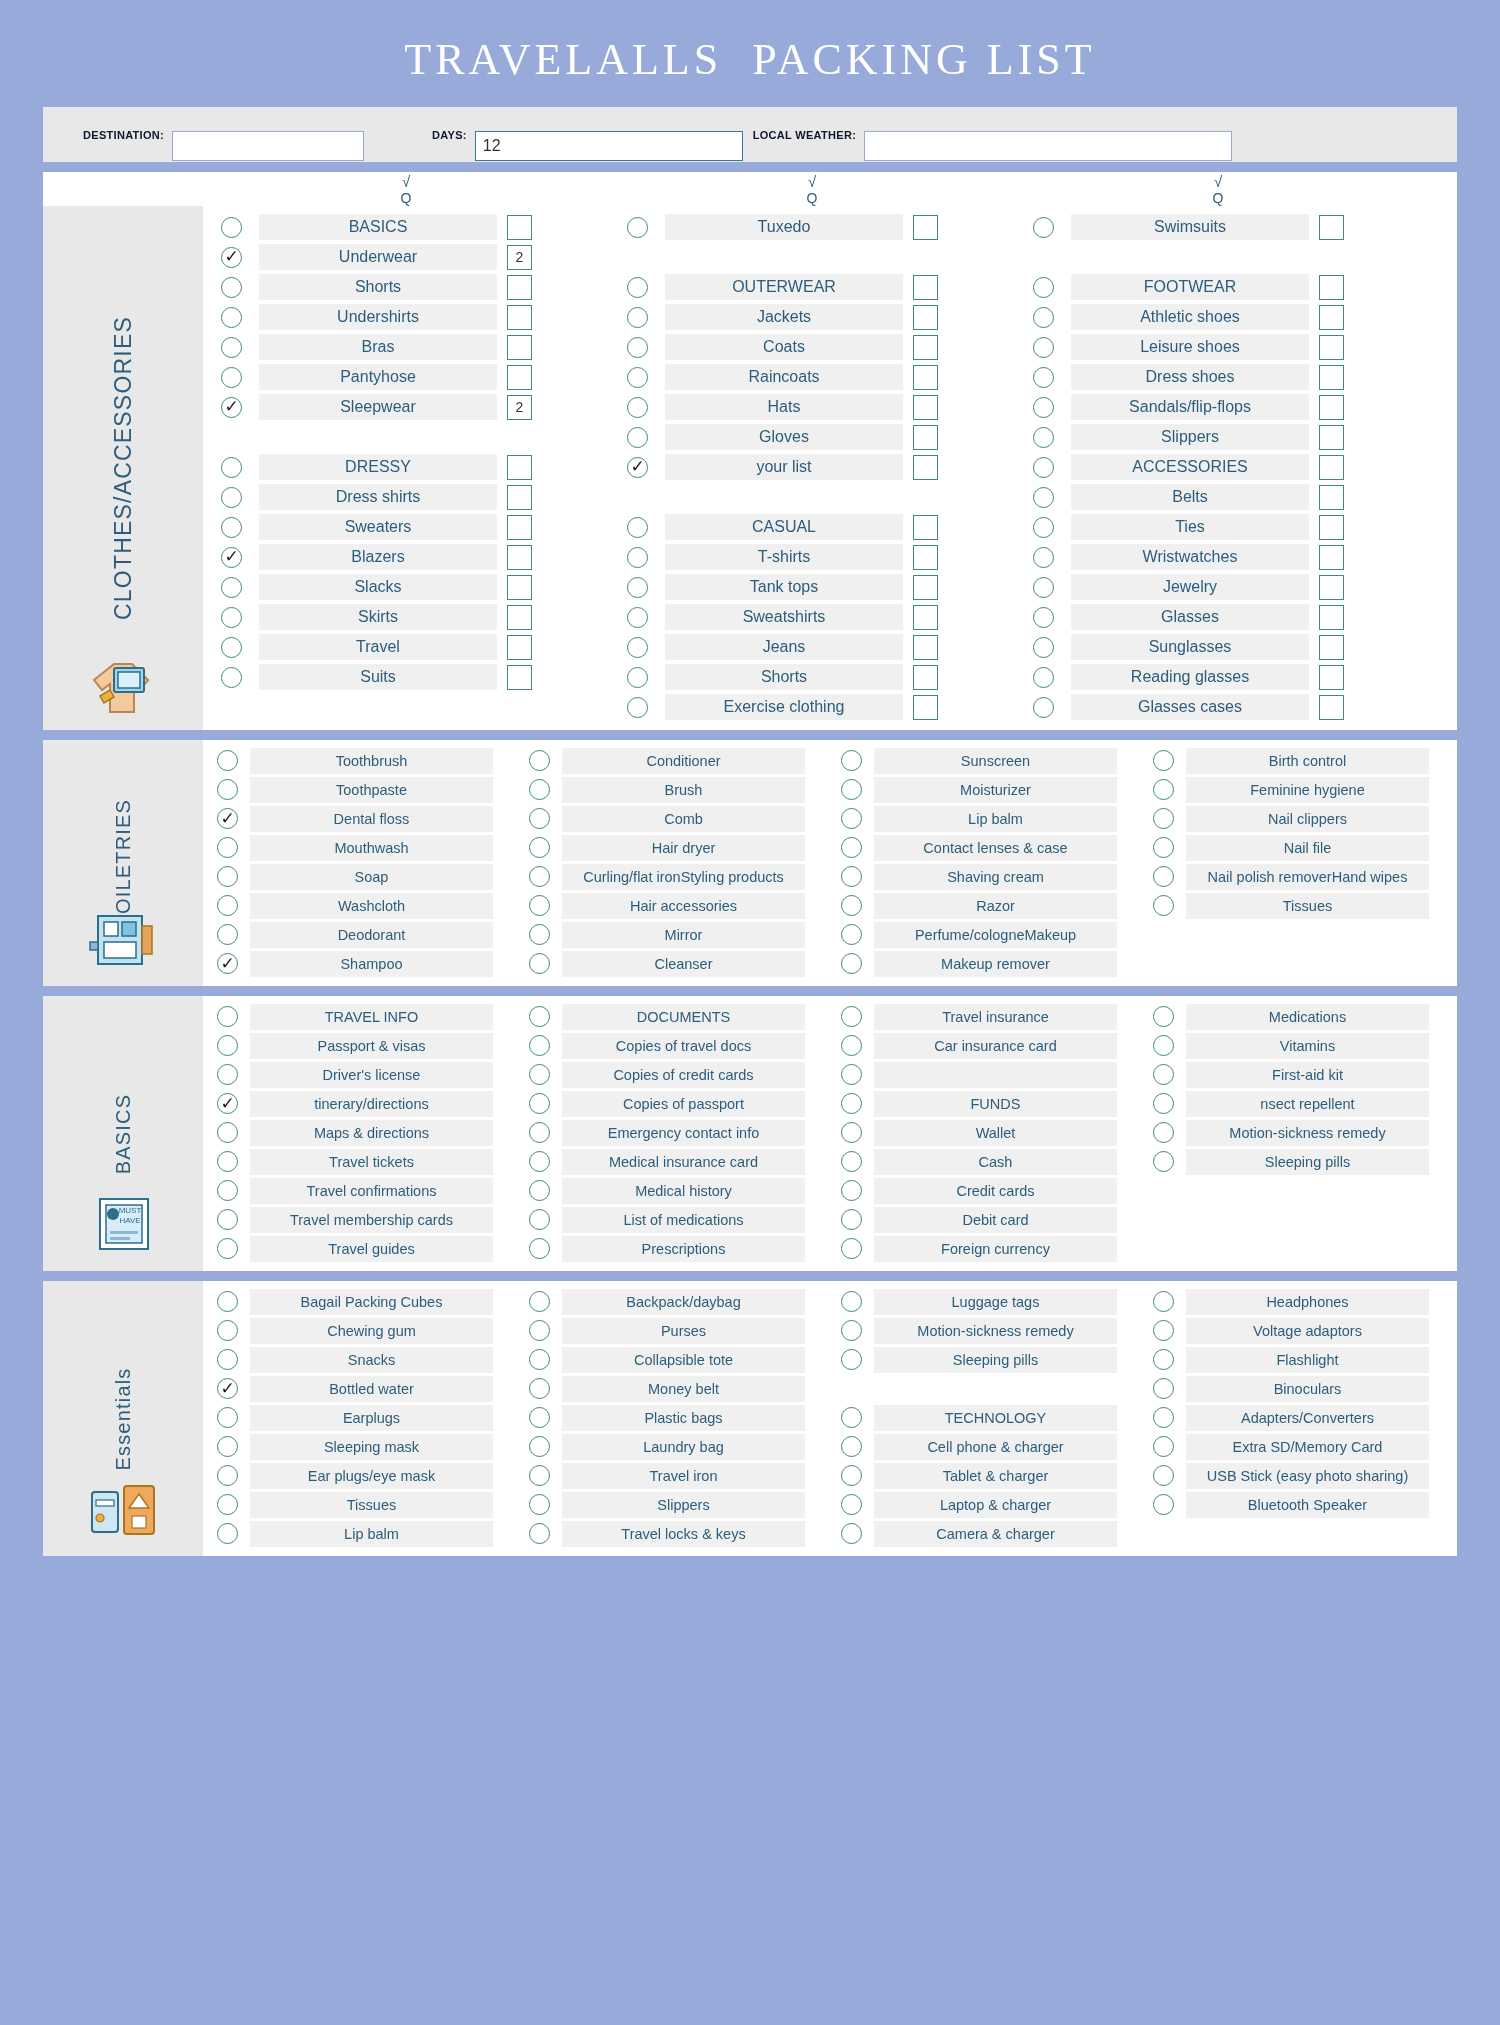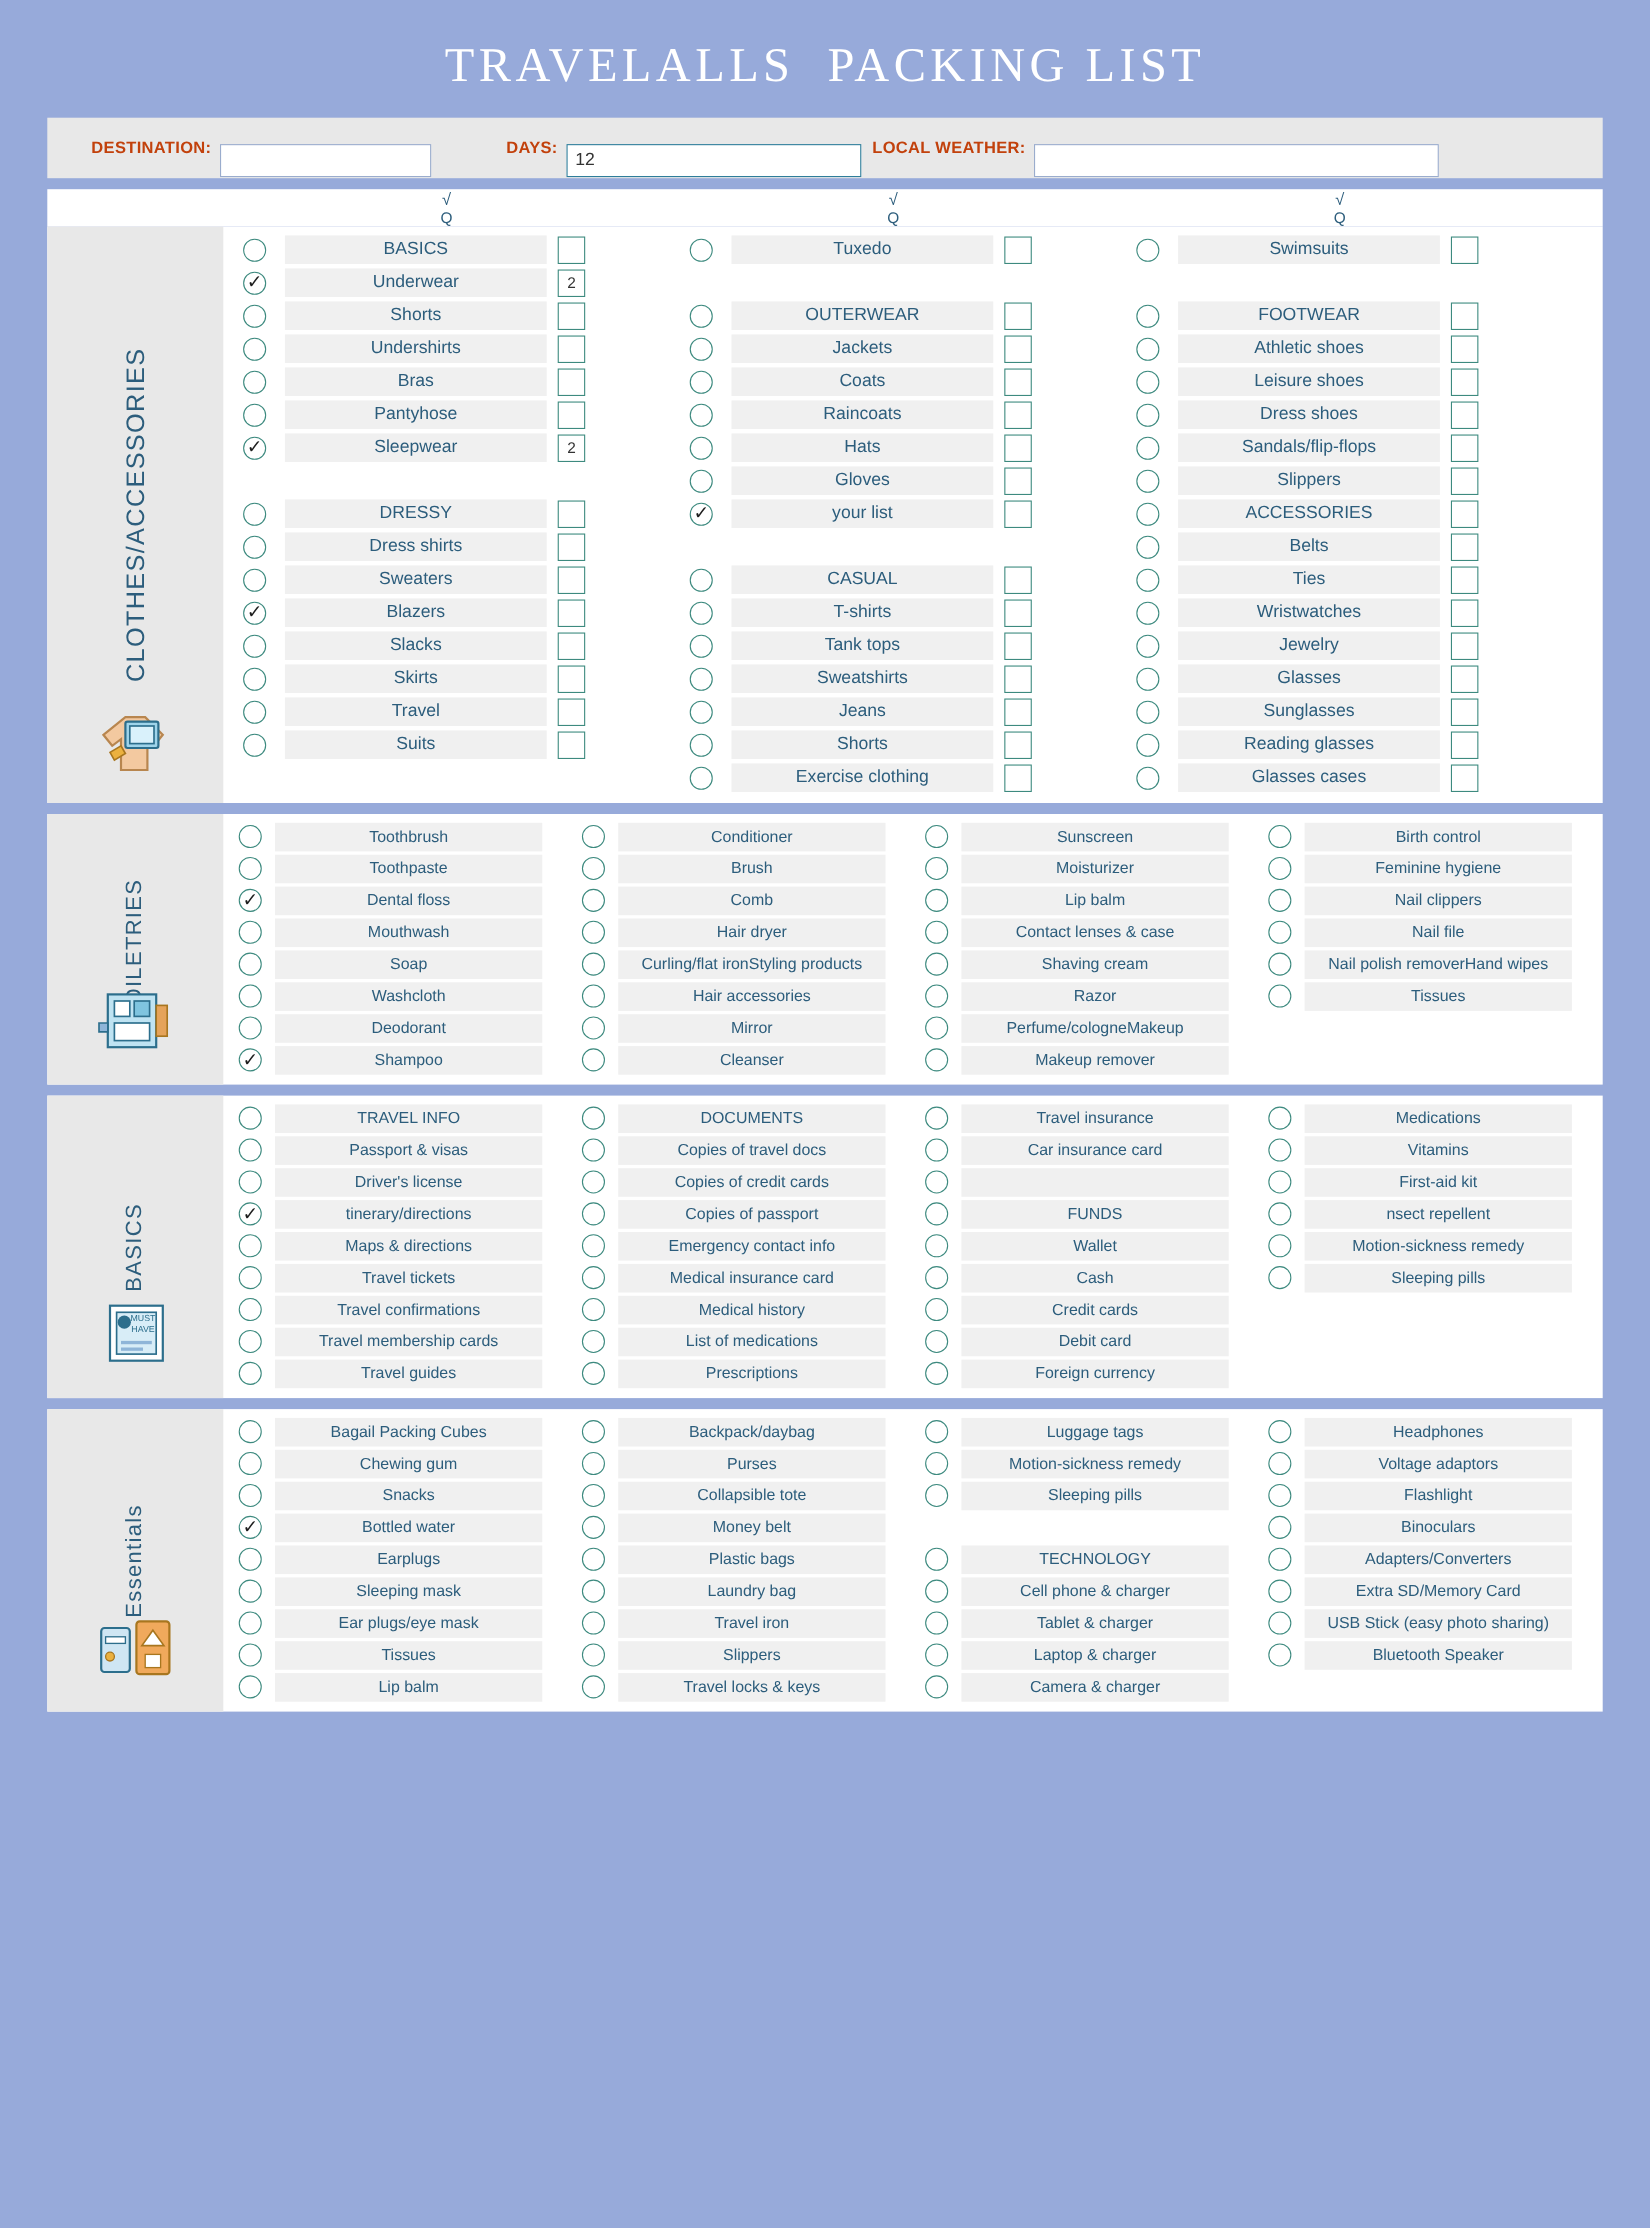--- a/index.html
+++ b/index.html
@@ -32,23 +32,23 @@
 
   
   .inforow {
     display:flex;
     align-items:center;
     height:55px;
     padding:0 40px;
     background:#e8e8e8;
   }
   .inforow .lbl {
-    font-size:15px;
+    font-size:11px;
     font-weight:bold;
-    color:#c2410c;
+    color:#0f172a;
     letter-spacing:.3px;
     margin-right:8px;
     white-space:nowrap;
   }
   .field {
     height:30px;
     border:1px solid #9aaccd;
     background:#ffffff;
     margin-top:22px;
   }
@@ -84,21 +84,21 @@
     transform:translate(-50%,-50%) rotate(-90deg);
     white-space:nowrap;
     font-size:23px;
     letter-spacing:1.2px;
     color:#2c5d7c;
   }
   .catstrip.small .vtext { font-size:20px; }
   .catstrip .icon {
     position:absolute;
     left:50%;
-    bottom:24px;
+    bottom:12px;
     transform:translateX(-50%);
     width:78px; height:72px;
   }
   .col { display:flex; flex-direction:column; }
 
   .cell {
     display:flex;
     align-items:center;
     height:30px;
     margin-bottom:0px;

